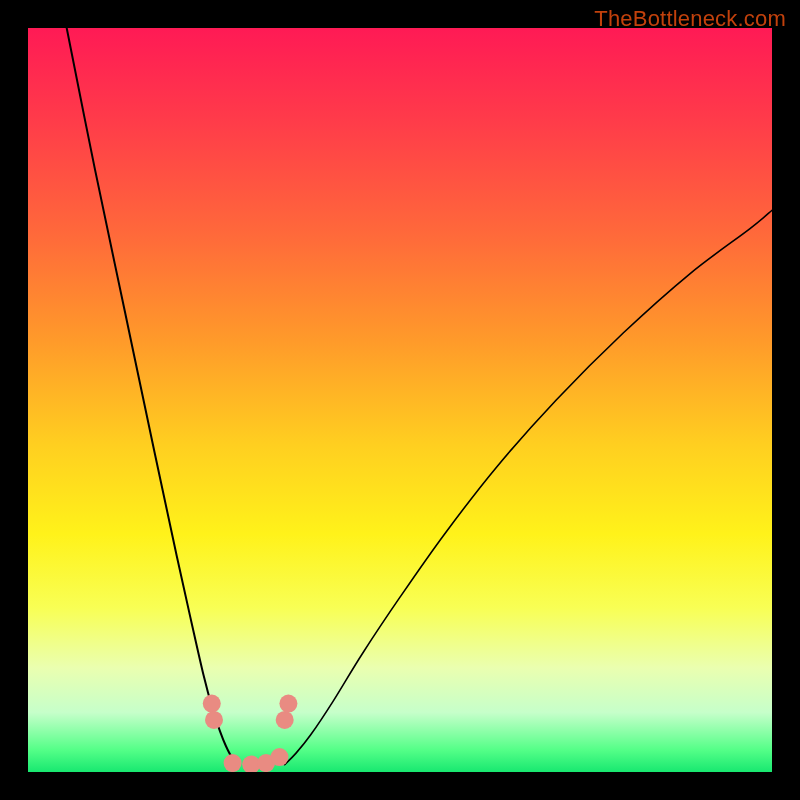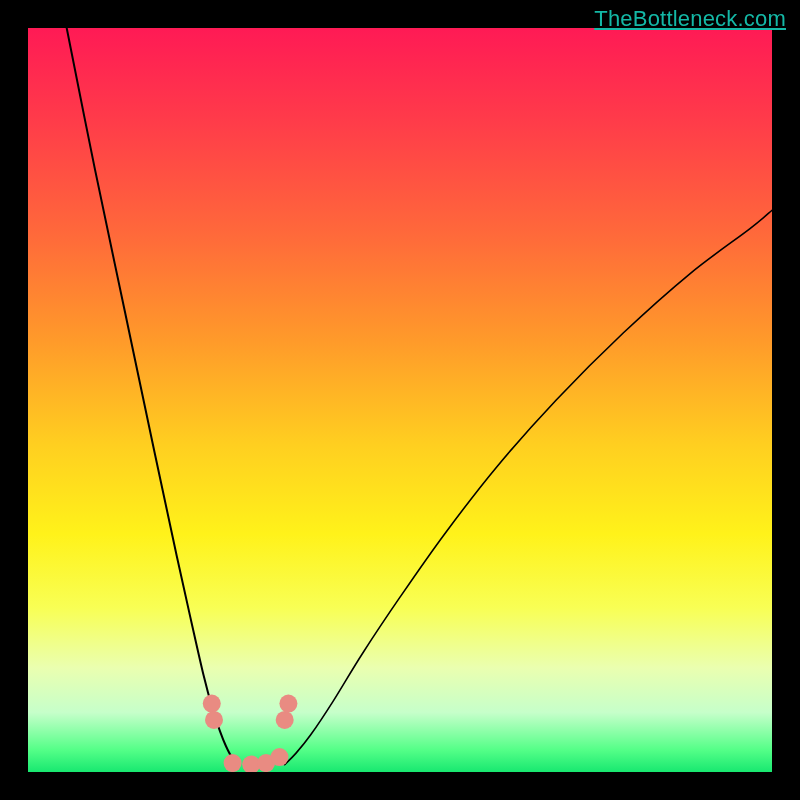--- a/index.html
+++ b/index.html
@@ -39,26 +39,25 @@
       #eaffb0 86%,
       #c6ffca 92%,
       #55ff88 97%,
       #18e870 100%
     );
   }
   .watermark {
     position: absolute;
     top: 6px;
     right: 14px;
-    color: #14b8a6;
+    color: #c2410c;
     font-size: 22px;
     font-weight: 500;
     letter-spacing: 0.2px;
     user-select: none;
-    text-decoration: underline;
   }
   svg {
     position: absolute;
     inset: 0;
   }
 </style>
 </head>
 <body>
 
 <div class="frame">

